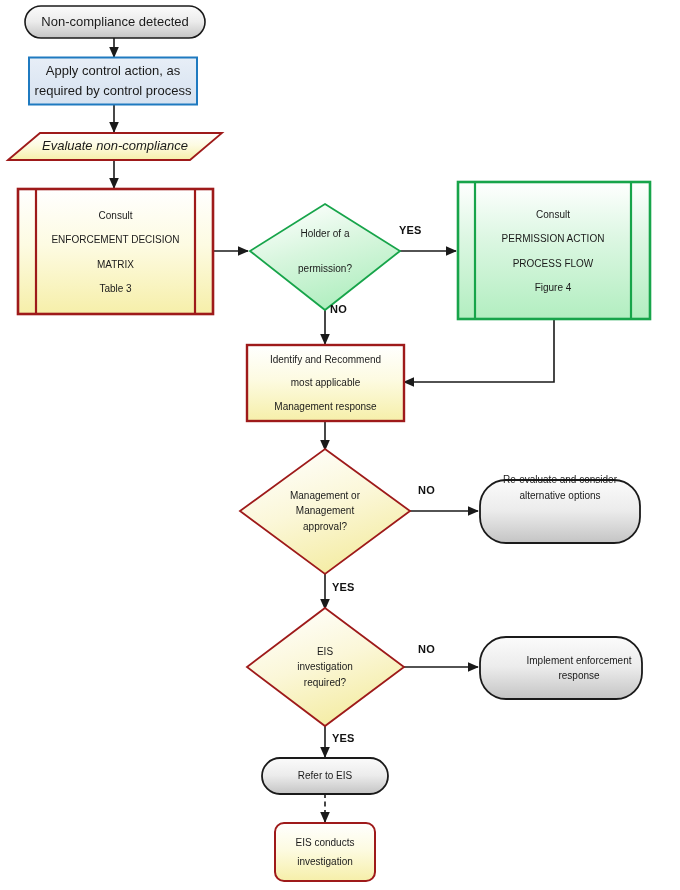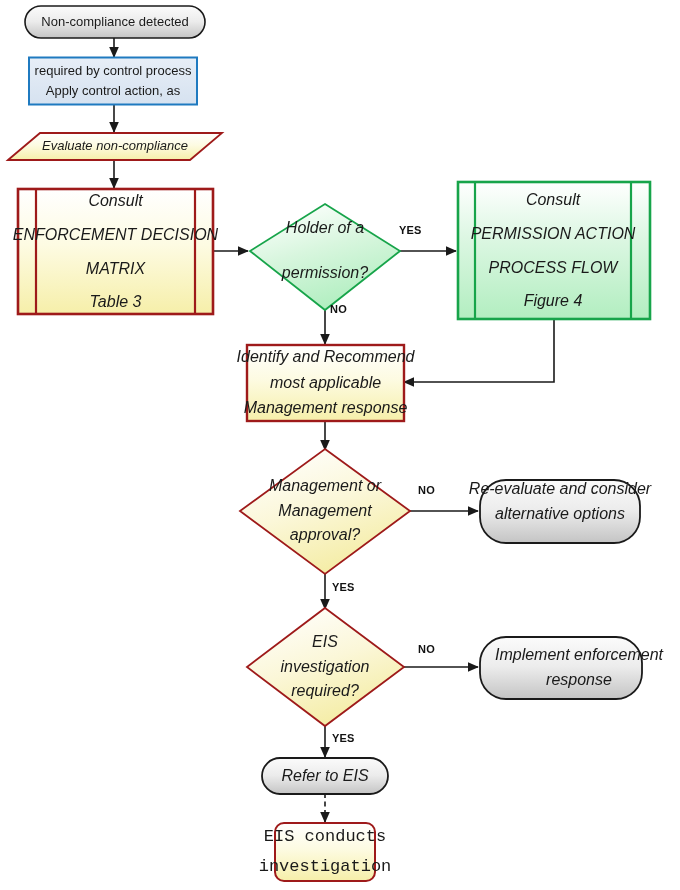--- a/index.html
+++ b/index.html
@@ -39,22 +39,22 @@
     white-space: nowrap;
   }
   .edge-label {
     position: absolute;
     font-size: 11px;
     font-weight: bold;
     color: #111111;
     letter-spacing: 0.2px;
   }
   .fs13 { font-size: 13px; }
-  .fs12 { font-size: 16px; font-style: italic; }
-  .fs115 { font-size: 17px; font-family: Liberation Mono, monospace; }
+  .fs12 { font-size: 10px; }
+  .fs115 { font-size: 10px; }
 </style>
 </head>
 <body>
 
 <div id="canvas">
 
   <svg id="svg-layer" viewBox="0 0 680 890" xmlns="http://www.w3.org/2000/svg">
     <defs>
       <linearGradient id="gradYellow" x1="0" y1="0" x2="0" y2="1">
         <stop offset="0%" stop-color="#ffffff"></stop>
@@ -148,22 +148,22 @@
     <rect x="262" y="758" width="126" height="36" rx="18" ry="18" fill="url(#gradGrey)" stroke="#1a1a1a" stroke-width="1.8"></rect>
 
     <rect x="275" y="823" width="100" height="58" rx="9" ry="9" fill="url(#gradYellow)" stroke="#9e1a1a" stroke-width="2"></rect>
   </svg>
 
   <div class="node-label fs13" style="left:25px; top:6px; width:180px; height:32px;">
     <span class="line">Non-compliance detected</span>
   </div>
 
   <div class="node-label fs13" style="left:29px; top:57px; width:168px; height:48px;">
+    <span class="line">Apply control action, as</span>
     <span class="line">required by control process</span>
-    <span class="line">Apply control action, as</span>
   </div>
 
   <div class="node-label fs13" style="left:30px; top:133px; width:170px; height:27px;font-style:italic;">
     <span class="line">Evaluate non-compliance</span>
   </div>
 
   <div class="node-label fs12" style="left:36px; top:196px; width:159px; height:112px; gap:9px;">
     <span class="line">Consult</span>
     <span class="line">ENFORCEMENT DECISION</span>
     <span class="line">MATRIX</span>
@@ -175,33 +175,33 @@
     <span class="line">permission?</span>
   </div>
 
   <div class="node-label fs12" style="left:475px; top:190px; width:156px; height:122px; gap:9px;">
     <span class="line">Consult</span>
     <span class="line">PERMISSION ACTION</span>
     <span class="line">PROCESS FLOW</span>
     <span class="line">Figure 4</span>
   </div>
 
-  <div class="node-label fs12" style="left:247px; top:347px; width:157px; height:72px; gap:1px;">
+  <div class="node-label fs12" style="left:247px; top:347px; width:157px; height:72px; gap:8px;">
     <span class="line">Identify and Recommend</span>
     <span class="line">most applicable</span>
     <span class="line">Management response</span>
   </div>
 
   <div class="node-label fs12" style="left:255px; top:479px; width:140px; height:64px;">
     <span class="line">Management or</span>
     <span class="line">Management</span>
     <span class="line">approval?</span>
   </div>
 
-  <div class="node-label fs12" style="left:482px; top:470px; width:156px; height:63px;">
+  <div class="node-label fs12" style="left:482px; top:456px; width:156px; height:63px;">
     <span class="line">Re-evaluate and consider</span>
     <span class="line">alternative options</span>
   </div>
 
   <div class="node-label fs12" style="left:262px; top:635px; width:126px; height:64px;">
     <span class="line">EIS</span>
     <span class="line">investigation</span>
     <span class="line">required?</span>
   </div>
 

